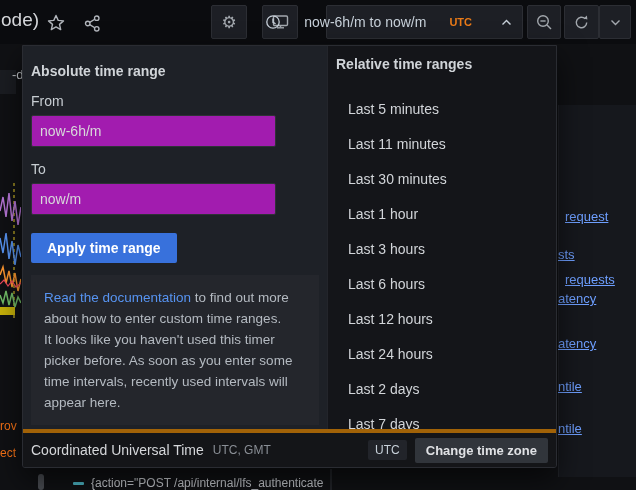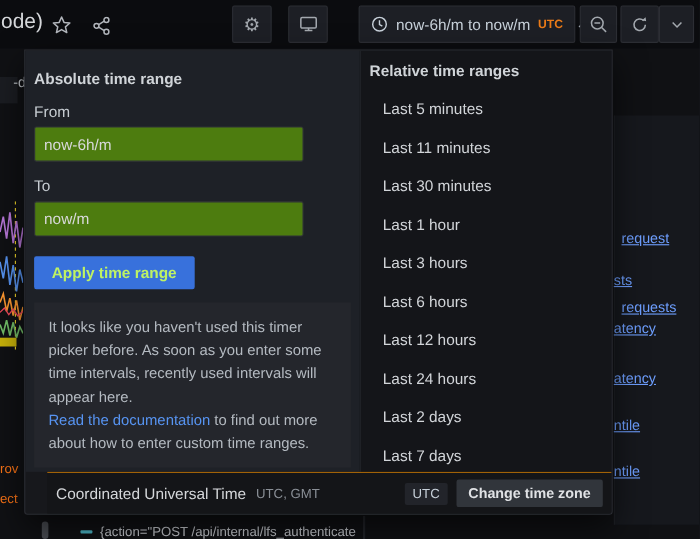--- a/index.html
+++ b/index.html
@@ -7,21 +7,21 @@
   body { font-family:"Liberation Sans", sans-serif; background:#101114; color:#d8d9da; }
   #screen { position:relative; width:636px; height:490px; }
 
   
   .topbar { position:absolute; left:0; top:0; width:636px; height:44px; background:#0b0c0f; }
   .title-frag { position:absolute; left:1px; top:9px; font-size:19px; color:#d5d7da; }
   .icon-btn-plain { position:absolute; top:12px; width:22px; height:22px; display:flex; align-items:center; justify-content:center; color:#a3a8ae; cursor:pointer; background:none; border:none; }
   .tb-btn { position:absolute; top:5px; height:34px; background:#1d1f25; border:1px solid #2c2e34; border-radius:2px; display:flex; align-items:center; justify-content:center; color:#a3a8ae; cursor:pointer; }
   .gear-btn { left:211px; width:36px; font-size:17px; color:#a3a8ae; }
   .tv-btn { left:262px; width:36px; }
-  .timepicker-btn { left:326px; width:197px; padding:0 10px; justify-content:space-between; gap:7px; }
+  .timepicker-btn { left:326px; width:197px; padding:0 10px; justify-content:flex-end; gap:23px; }
   .timepicker-btn .range-label { font-size:14px; color:#c7d0d9; white-space:nowrap; }
   .timepicker-btn .tz { font-size:11px; font-weight:bold; color:#eb7b18; }
   .timepicker-btn .chev { margin-left:6px; display:flex; }
   .zoomout-btn { left:527px; width:34px; }
   .refresh-btn { left:564px; width:35px; }
   .chevdown-btn { left:599px; width:32px; }
 
   
   .var-box { position:absolute; left:0; top:70px; width:16px; height:24px; background:#1b1d22; }
   .var-frag { position:absolute; left:0; top:67px; font-size:13px; color:#c3c7cc;padding-left:12px; }
@@ -39,28 +39,28 @@
   
   .right-panel { position:absolute; left:558px; top:105px; width:78px; height:372px; background:#16181d; border-left:1px solid #202227; }
   .right-link { position:absolute; font-size:13px; color:#6e9fff; text-decoration:underline; cursor:pointer; white-space:nowrap; }
 
   
   .dropdown { position:absolute; left:22px; top:45px; width:535px; height:423px; border:1px solid #2a2c32; border-radius:0 0 3px 3px; box-shadow:0 12px 30px rgba(0,0,0,.6); display:flex; flex-direction:column; overflow:hidden; background:#17181c; }
   .dd-main { flex:1; display:flex; min-height:0; }
   .abs-pane { width:304px; background:#1e2127; padding:17px 8px 0 8px; }
   .pane-title { font-size:14px; font-weight:bold; color:#d0d4d8; }
   .field-label { font-size:14px; color:#c7cdd2; margin-top:14px; margin-bottom:6px; }
-  .time-input { width:245px; height:32px; background:#4d7c0f; border:1px solid #2f3237; border-radius:2px; color:#d8d9da; font-size:14px; font-family:"Liberation Sans", sans-serif; padding:0 8px; outline:none; display:block; }
-  .apply-btn { margin-top:18px; height:30px; padding:0 16px; background:#3871dc; color:#bef264; border:none; border-radius:2px; font-size:14px; font-weight:bold; font-family:"Liberation Sans", sans-serif; cursor:pointer;text-align:center; }
+  .time-input { width:245px; height:32px; background:#a21caf; border:1px solid #2f3237; border-radius:2px; color:#d8d9da; font-size:14px; font-family:"Liberation Sans", sans-serif; padding:0 8px; outline:none; display:block; }
+  .apply-btn { margin-top:18px; height:30px; padding:0 16px; background:#3871dc; color:#ffffff; border:none; border-radius:2px; font-size:14px; font-weight:bold; font-family:"Liberation Sans", sans-serif; cursor:pointer;text-align:center; }
   .info-box { margin-top:12px; background:#24262c; padding:12px 13px; font-size:13.5px; line-height:21px; color:#b4bac1; }
   .info-link { color:#5794f2; cursor:pointer; }
   .rel-pane { flex:1; background:#141519; border-left:1px solid #23252b; padding-top:10px; }
-  .rel-title { font-size:14px; font-weight:bold; color:#d0d4d8; padding:0 8px; margin-bottom:9px; }
+  .rel-title { font-size:14px; font-weight:bold; color:#d0d4d8; padding:0 8px; margin-bottom:19px; }
   .rel-item { height:35px; display:flex; align-items:center; padding:0 20px; font-size:14px; color:#d2d5d9; cursor:pointer; }
-  .dd-footer { height:38px; background:#141518; border-top:1px solid #a16207; display:flex; align-items:center; padding:0 8px;margin-left:20px; }
+  .dd-footer { height:38px; background:#141518; border-top:4px solid #a16207; display:flex; align-items:center; padding:0 8px; }
   .tz-name { font-size:14px; color:#d5d7da; }
   .tz-detail { font-size:12px; color:#8a8f96; margin-left:9px; }
   .utc-badge { margin-left:auto; background:#22242a; color:#c7d0d9; font-size:12px; padding:3px 7px; border-radius:2px; }
   .change-tz-btn { margin-left:8px; background:#31353b; color:#e0e2e5; border:none; border-radius:2px; font-size:13px; font-weight:bold; font-family:"Liberation Sans", sans-serif; height:25px; padding:0 11px; cursor:pointer; }
 
   svg.ic { display:block; }
 </style>
 </head>
 <body>
 
@@ -188,24 +188,24 @@
 
         <div class="field-label">From</div>
         <input class="time-input" type="text" value="now-6h/m" style="">
 
         <div class="field-label">To</div>
         <input class="time-input" type="text" value="now/m" style="">
 
         <button class="apply-btn">Apply time range</button>
 
         <div class="info-box">
-          <div>It looks like you haven't used this timer picker before. As soon as you enter some time intervals, recently used intervals will appear here.</div>
           <div>
             <span class="info-link">Read the documentation</span><span> to find out more about how to enter custom time ranges.</span>
           </div>
+          <div>It looks like you haven't used this timer picker before. As soon as you enter some time intervals, recently used intervals will appear here.</div>
         </div>
       </div>
 
       <div class="rel-pane">
         <div class="rel-title">Relative time ranges</div>
         <div class="rel-item">Last 5 minutes</div>
         <div class="rel-item">Last 11 minutes</div>
         <div class="rel-item">Last 30 minutes</div>
         <div class="rel-item">Last 1 hour</div>
         <div class="rel-item">Last 3 hours</div>

